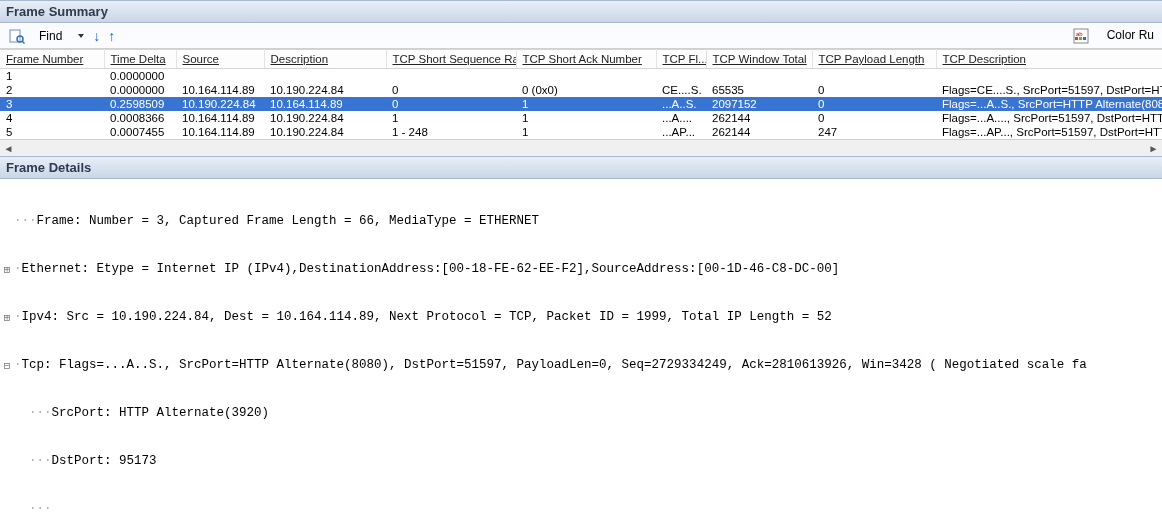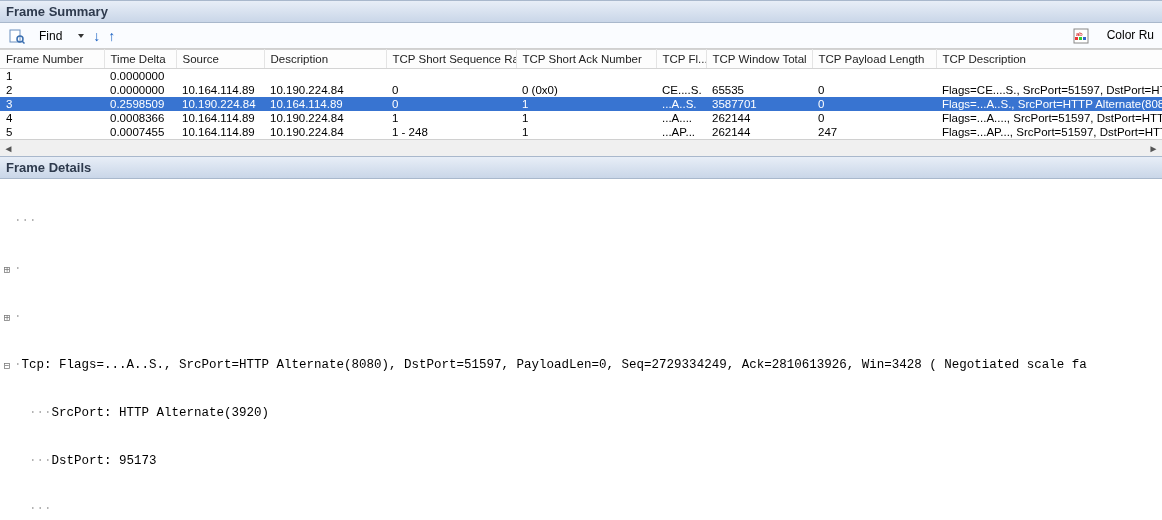--- a/index.html
+++ b/index.html
@@ -62,20 +62,21 @@
     text-align:left;
     font-weight: normal;
     background:#fdfdfd;
     border-top:1px solid #d4d4d4;
     border-bottom:1px solid #d4d4d4;
     border-right:1px solid #e4e4e4;
     padding:3px 6px;
     white-space:nowrap;
     overflow:hidden;
     color:#222;
+    text-decoration:underline;
   }
   .grid td {
     padding:0px 6px;
     white-space:nowrap;
     overflow:hidden;
     line-height:14px;
     height:14px;
   }
   .grid tr.row-selected td {
     background:#3874d1;
@@ -210,21 +211,21 @@
         <td>Flags=CE....S., SrcPort=51597, DstPort=HTTP Alternate(8080),</td>
       </tr>
       <tr class="row-selected">
         <td>3</td>
         <td>0.2598509</td>
         <td>10.190.224.84</td>
         <td>10.164.114.89</td>
         <td>0</td>
         <td>1</td>
         <td>...A..S.</td>
-        <td>3587701</td>
+        <td>2097152</td>
         <td>0</td>
         <td>Flags=...A..S., SrcPort=HTTP Alternate(8080), DstPort=51597,</td>
       </tr>
       <tr>
         <td>4</td>
         <td>0.0008366</td>
         <td>10.164.114.89</td>
         <td>10.190.224.84</td>
         <td>1</td>
         <td>1</td>
@@ -250,23 +251,23 @@
 
 <div class="hscroll">
   <div class="arrow">◄</div>
   <div style="flex:1"></div>
   <div class="arrow">►</div>
 </div>
 
 <div class="panel-header">Frame Details</div>
 
 <div class="details">
-  <div class="line"><span class="twisty">&nbsp;</span><span class="tree-conn">···</span></div>
-  <div class="line"><span class="twisty">⊞</span><span class="tree-conn">·</span></div>
-  <div class="line"><span class="twisty">⊞</span><span class="tree-conn">·</span></div>
+  <div class="line"><span class="twisty">&nbsp;</span><span class="tree-conn">···</span><span>Frame: Number = 3, Captured Frame Length = 66, MediaType = ETHERNET</span></div>
+  <div class="line"><span class="twisty">⊞</span><span class="tree-conn">·</span><span>Ethernet: Etype = Internet IP (IPv4),DestinationAddress:[00-18-FE-62-EE-F2],SourceAddress:[00-1D-46-C8-DC-00]</span></div>
+  <div class="line"><span class="twisty">⊞</span><span class="tree-conn">·</span><span>Ipv4: Src = 10.190.224.84, Dest = 10.164.114.89, Next Protocol = TCP, Packet ID = 1999, Total IP Length = 52</span></div>
   <div class="line"><span class="twisty">⊟</span><span class="tree-conn">·</span><span>Tcp: Flags=...A..S., SrcPort=HTTP Alternate(8080), DstPort=51597, PayloadLen=0, Seq=2729334249, Ack=2810613926, Win=3428 ( Negotiated scale fa</span></div>
   <div class="line"><span class="ind" style="width:14px"></span><span class="tree-conn">  ···</span><span>SrcPort: HTTP Alternate(3920)</span></div>
   <div class="line"><span class="ind" style="width:14px"></span><span class="tree-conn">  ···</span><span>DstPort: 95173</span></div>
   <div class="line"><span class="ind" style="width:14px"></span><span class="tree-conn">  ···</span></div>
   
   
   
   
   
   

